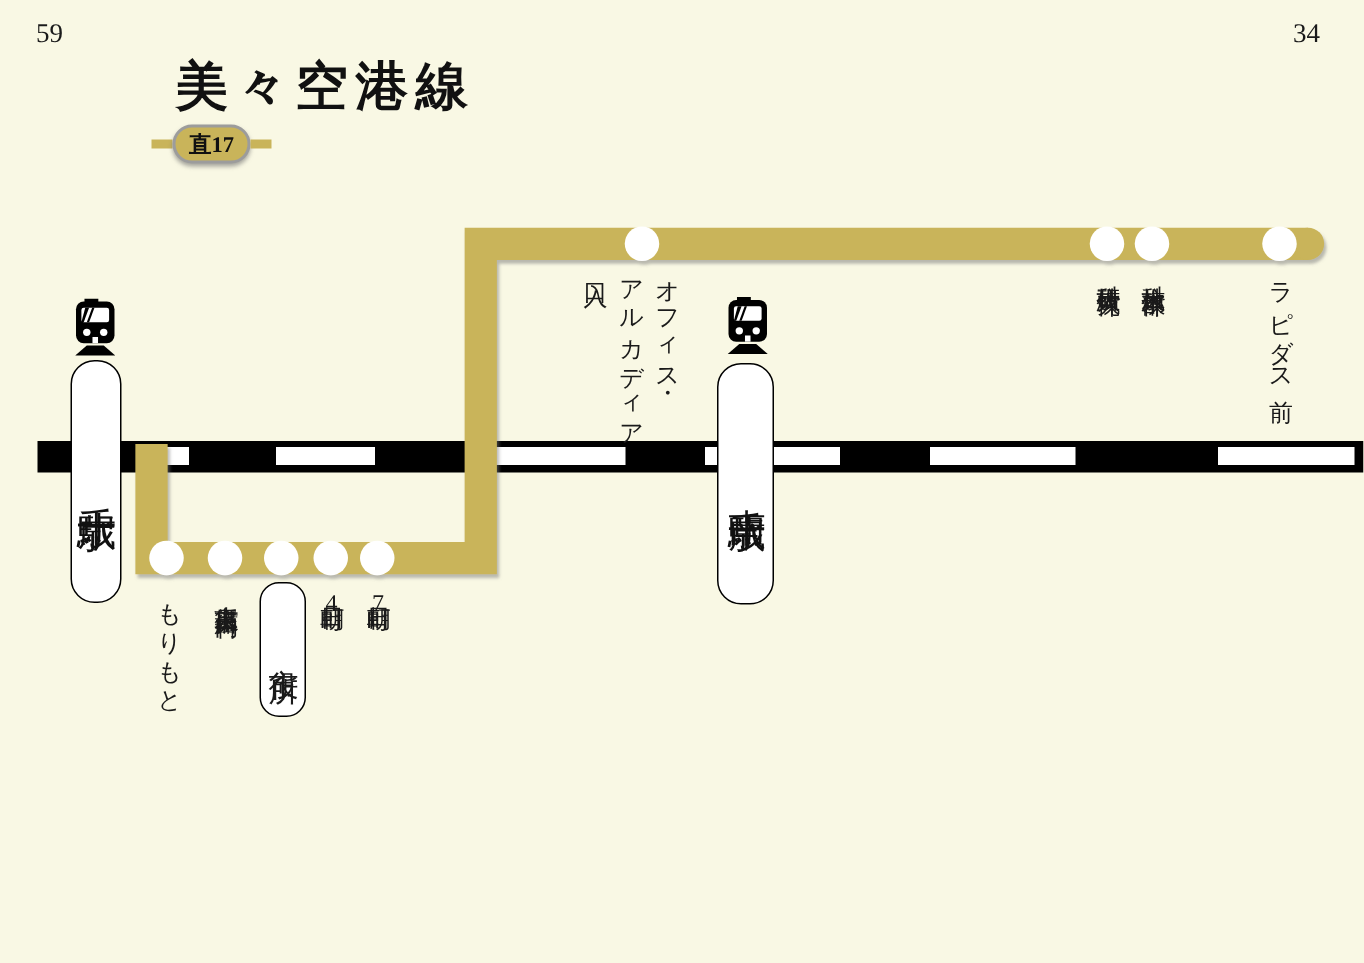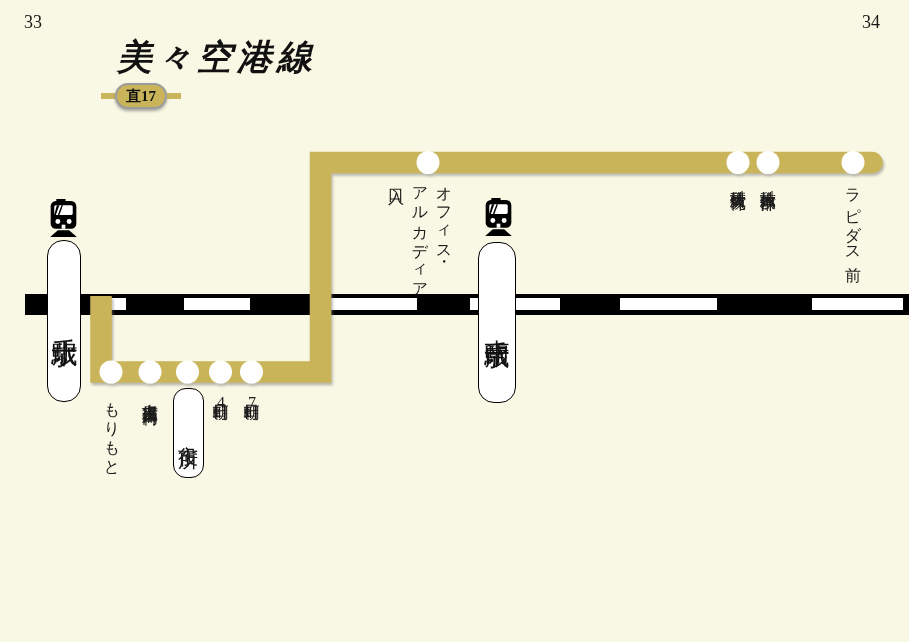--- a/index.html
+++ b/index.html
@@ -10,21 +10,21 @@
     color:#1a1a1a;
     position:relative;overflow:hidden;
   }
   .abs{position:absolute;}
   
   .pageno{font-size:18px;color:#1a1a1a;}
   
   .title{
     left:117px;top:34px;
     font-size:35px;font-weight:bold;letter-spacing:5px;
-    color:#111;white-space:nowrap;font-style:italic;
+    color:#111;white-space:nowrap;
   }
   
   .badge-row{left:101px;top:83px;display:flex;align-items:center;}
   .badge-stub{width:14px;height:6px;background:#c9b45a;}
   .badge-pill{
     width:52px;height:26px;box-sizing:border-box;
     background:#c9b45a;border:2.5px solid #9c9c9c;border-radius:14px;
     display:flex;align-items:center;justify-content:center;
     font-size:15px;font-weight:bold;color:#111;
     box-shadow:0 2px 3px rgba(110,110,110,.6);
@@ -53,21 +53,21 @@
     box-sizing:border-box;width:31px;height:90px;background:#fff;
     border:1.5px solid #000;border-radius:13px;
     display:flex;align-items:center;justify-content:center;
   }
   .stop-box .vlabel{font-size:20px;line-height:20px;letter-spacing:2px;}
   .train-icon{display:block;}
 </style>
 </head>
 <body>
 
-<div class="abs pageno" style="left:24px;top:12px;">33</div>
+<div class="abs pageno" style="left:24px;top:12px;">59</div>
 <div class="abs pageno" style="left:862px;top:12px;">34</div>
 
 <div class="abs title">美々空港線</div>
 <div class="abs badge-row">
   <span class="badge-stub"></span>
   <span class="badge-pill">直17</span>
   <span class="badge-stub"></span>
 </div>
 
 <div class="abs railway">

